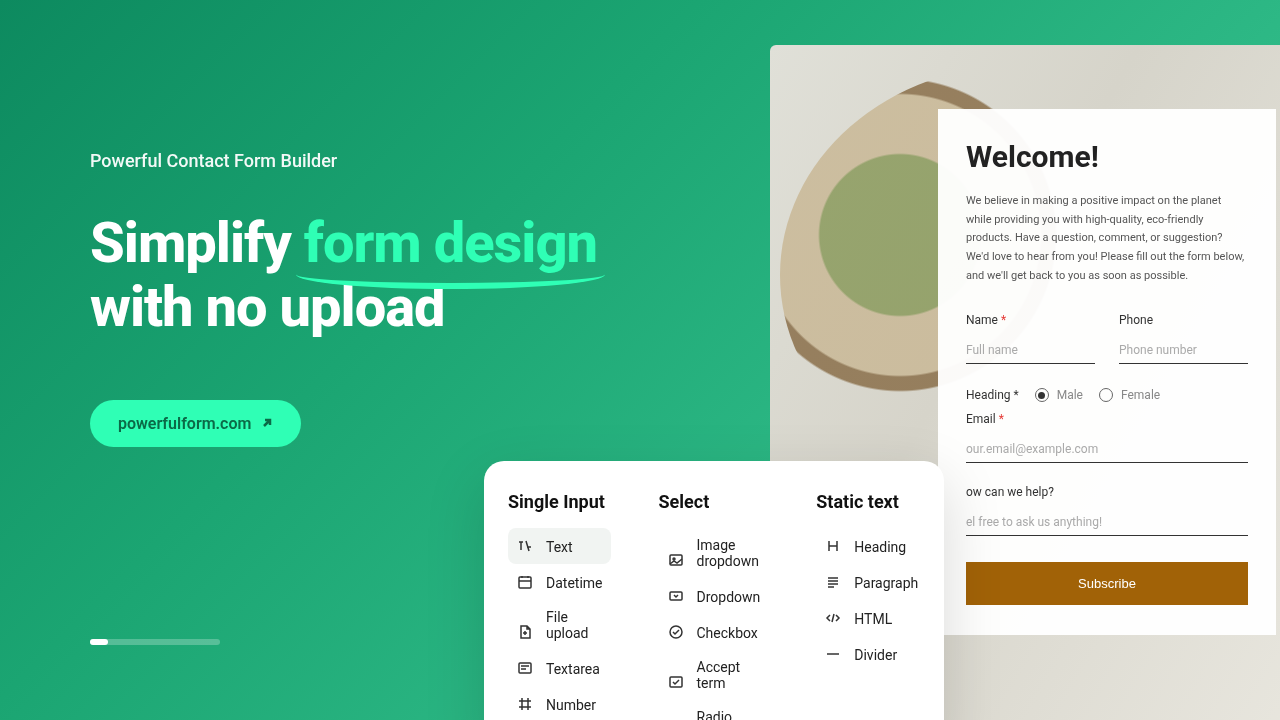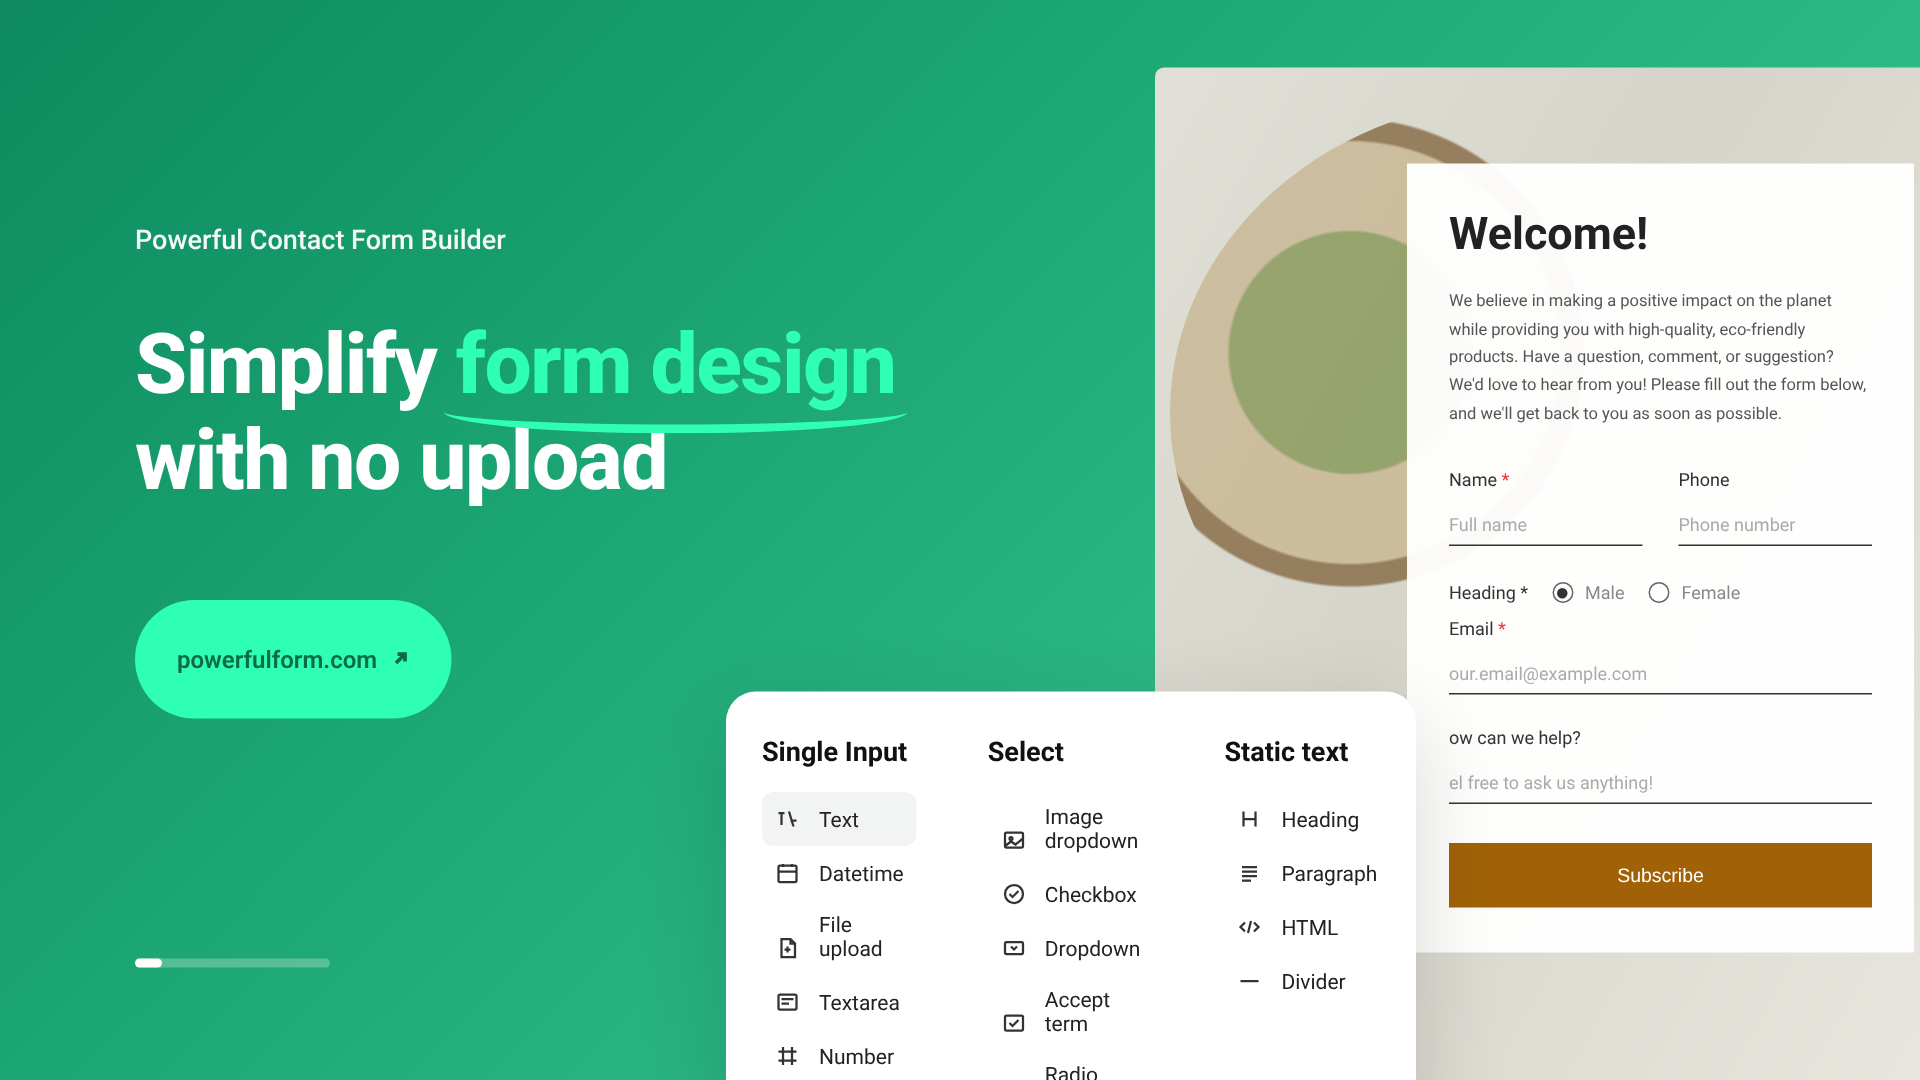--- a/index.html
+++ b/index.html
@@ -2,21 +2,21 @@
 <html><head>
 <meta charset="utf-8">
 <style>
 *{margin:0;padding:0;box-sizing:border-box;font-family:-apple-system,BlinkMacSystemFont,"Segoe UI",Roboto,sans-serif}
 body{width:1280px;height:720px;overflow:hidden;background:linear-gradient(135deg,#0d8a5f 0%,#1ba572 35%,#2db885 65%,#4ac99a 100%);position:relative}
 .hero{position:absolute;left:90px;top:150px;width:640px;color:#fff}
 .eyebrow{font-size:18px;font-weight:500;margin-bottom:40px;opacity:.95}
 h1{font-size:56px;font-weight:800;line-height:1.15;letter-spacing:-1px}
 h1 .accent{color:#2fffb5;position:relative;display:inline-block}
 h1 .accent::after{content:"";position:absolute;left:-8px;right:-8px;bottom:-14px;height:10px;border-bottom:6px solid #2fffb5;border-radius:0 0 55% 55%/0 0 100% 100%}
-.cta{display:inline-flex;align-items:center;gap:10px;margin-top:60px;background:#2fffb5;color:#0b6a47;font-weight:600;font-size:16px;padding:30px 28px;border-radius:999px;cursor:pointer}
+.cta{display:inline-flex;align-items:center;gap:10px;margin-top:60px;background:#2fffb5;color:#0b6a47;font-weight:600;font-size:16px;padding:14px 28px;border-radius:999px;cursor:pointer}
 .cta svg{width:12px;height:12px;stroke:#0b6a47;stroke-width:2.5;fill:none}
 .progress{position:absolute;left:90px;bottom:75px;width:130px;height:6px;background:rgba(255,255,255,.25);border-radius:999px}
 .progress .fill{width:14%;height:100%;background:#fff;border-radius:999px}
 .panel{position:absolute;left:484px;bottom:-30px;width:460px;background:#fff;border-radius:20px 20px 0 0;padding:30px 0 0 0;box-shadow:0 20px 60px rgba(0,0,0,.15)}
 .panel-row{display:flex}
 .panel-col{flex:1;padding:0 24px}
 .panel-col h4{font-size:18px;font-weight:700;color:#111;margin-bottom:16px}
 .item{display:flex;align-items:flex-end;gap:12px;padding:9px 8px;font-size:14px;color:#222;border-radius:8px;cursor:pointer}
 .item.sel{background:#f1f4f2}
 .item .ic{width:18px;height:18px;display:flex;align-items:center;justify-content:center;flex:none}
@@ -154,38 +154,38 @@
               <rect x="2" y="3" width="12" height="10" rx="1"></rect>
               <circle cx="6" cy="7" r="1"></circle>
               <path d="M2 12l4-3 3 2 5-4"></path>
             </svg>
           </span>
           <span>Image dropdown</span>
         </div>
       <div class="item">
           <span class="ic">
             <svg viewBox="0 0 16 16">
+              <rect x="2" y="4" width="12" height="8" rx="1"></rect>
+              <path d="M6 7l2 2 2-2"></path>
+            </svg>
+          </span>
+          <span>Dropdown</span>
+        </div>
+      <div class="item">
+          <span class="ic">
+            <svg viewBox="0 0 16 16">
               <circle cx="8" cy="8" r="6"></circle>
               <path d="M5 8l2 2 4-4"></path>
             </svg>
           </span>
           <span>Checkbox</span>
         </div>
       <div class="item">
           <span class="ic">
             <svg viewBox="0 0 16 16">
-              <rect x="2" y="4" width="12" height="8" rx="1"></rect>
-              <path d="M6 7l2 2 2-2"></path>
-            </svg>
-          </span>
-          <span>Dropdown</span>
-        </div>
-      <div class="item">
-          <span class="ic">
-            <svg viewBox="0 0 16 16">
               <rect x="2" y="3" width="12" height="10" rx="1"></rect>
               <path d="M5 8l2 2 4-4"></path>
             </svg>
           </span>
           <span>Accept term</span>
         </div>
       <div class="item">
           <span class="ic">
             <svg viewBox="0 0 16 16">
               <circle cx="8" cy="8" r="6"></circle>

